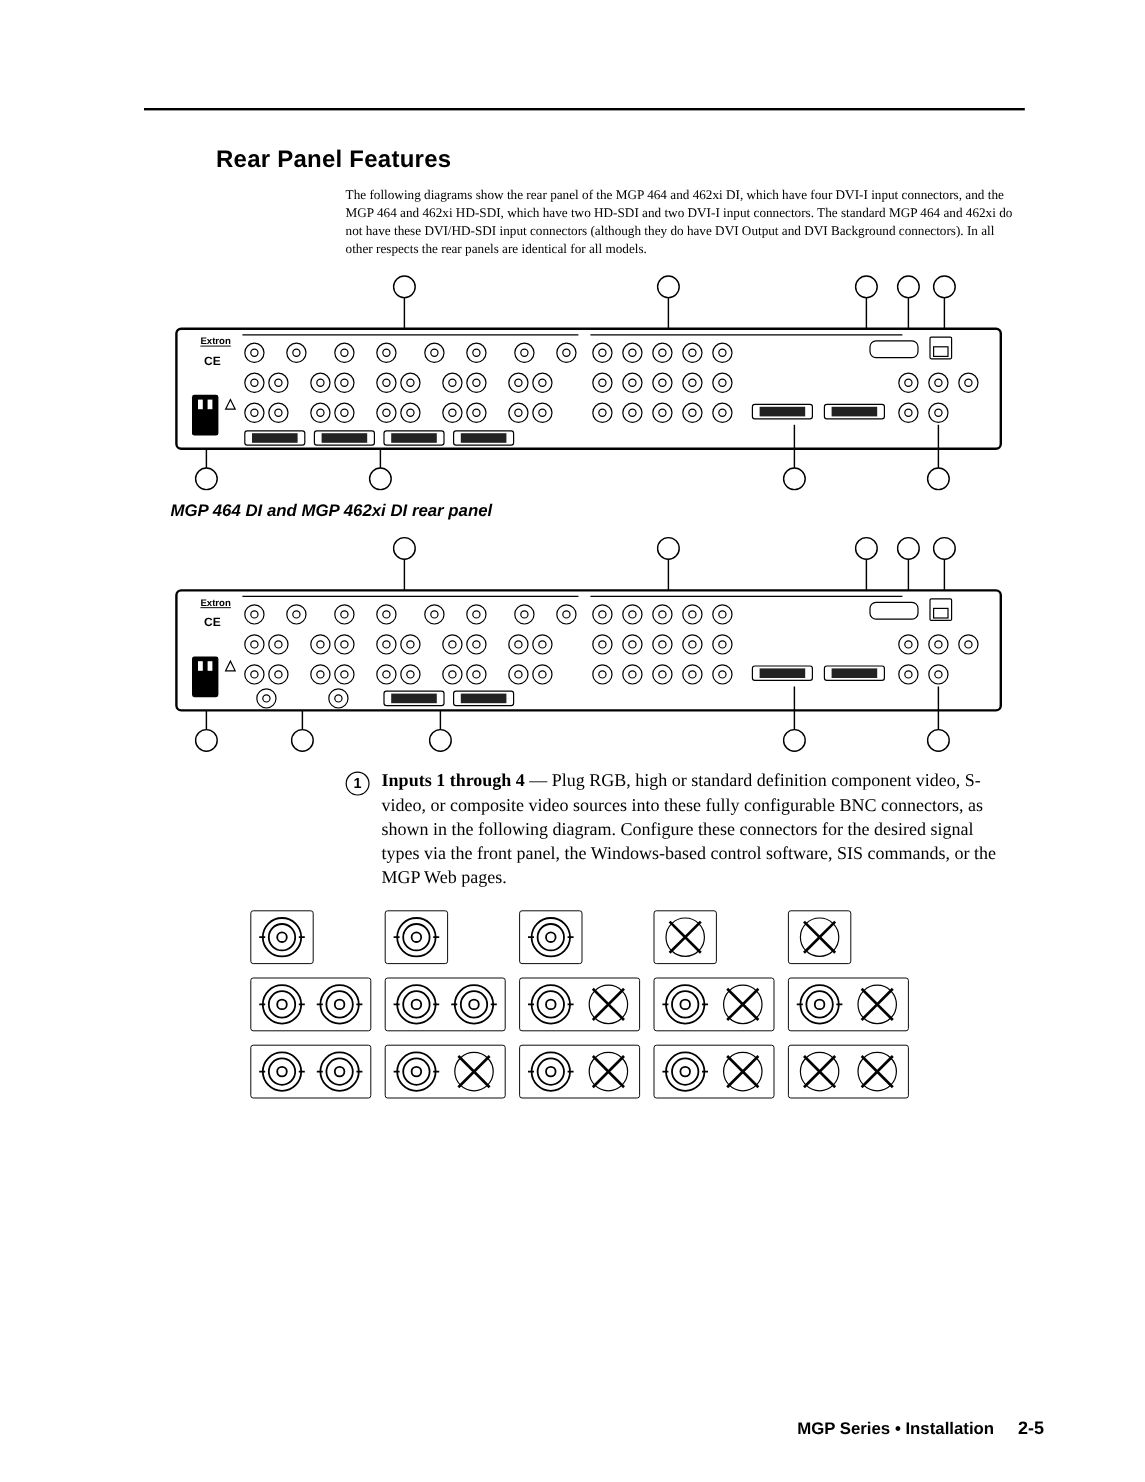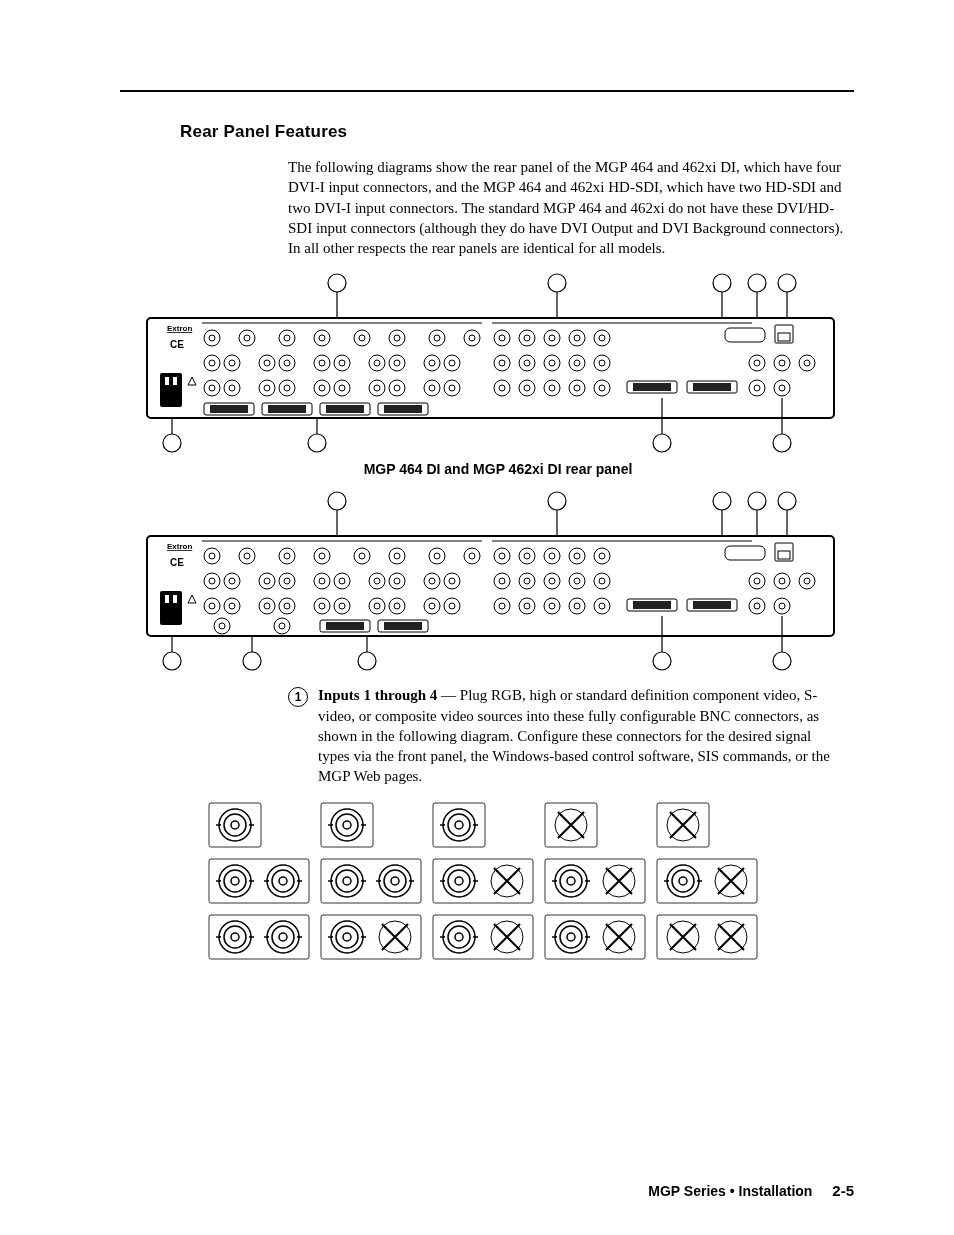--- a/index.html
+++ b/index.html
@@ -17,45 +17,45 @@
     padding: 90px 100px 40px 120px;
     box-sizing: border-box;
   }
   .rule {
     border-top: 2px solid #000;
     margin-bottom: 30px;
   }
   .heading {
     font-family: "Arial Black", "Helvetica Neue", Arial, sans-serif;
     font-weight: 900;
-    font-size: 17px;
+    font-size: 20px;
     margin: 0 0 10px 60px;
     letter-spacing: 0.2px;
   }
   .intro {
-    font-size: 15px;
+    font-size: 11px;
     line-height: 1.35;
     margin-left: 168px;
     margin-right: 10px;
   }
   .figure-wrap {
     margin-top: 14px;
     margin-left: 22px;
     margin-right: 0;
   }
   .panel-svg {
     display: block;
     width: 697px;
     height: 180px;
   }
   .fig-caption {
     font-family: Arial, Helvetica, sans-serif;
     font-weight: bold;
+    font-style: italic;
     font-size: 14px;
-    text-align: center;
     margin: 8px auto 6px auto;
   }
   .callout-row {
     display: flex;
     align-items: flex-start;
     margin-left: 168px;
     margin-right: 10px;
     margin-top: 14px;
     gap: 10px;
   }
@@ -80,21 +80,21 @@
     font-weight: bold;
     margin-top: 28px;
   }
   .conn-grid {
     margin: 14px auto 6px auto;
     width: 560px;
   }
   .footer {
     position: absolute;
     bottom: 36px;
-    right: 100px;
+    right: 84px;
     font-family: Arial, Helvetica, sans-serif;
     font-size: 14px;
   }
   .footer .book {
     font-weight: bold;
   }
   .footer .pagenum {
     font-weight: 900;
     font-size: 15px;
     margin-left: 16px;

